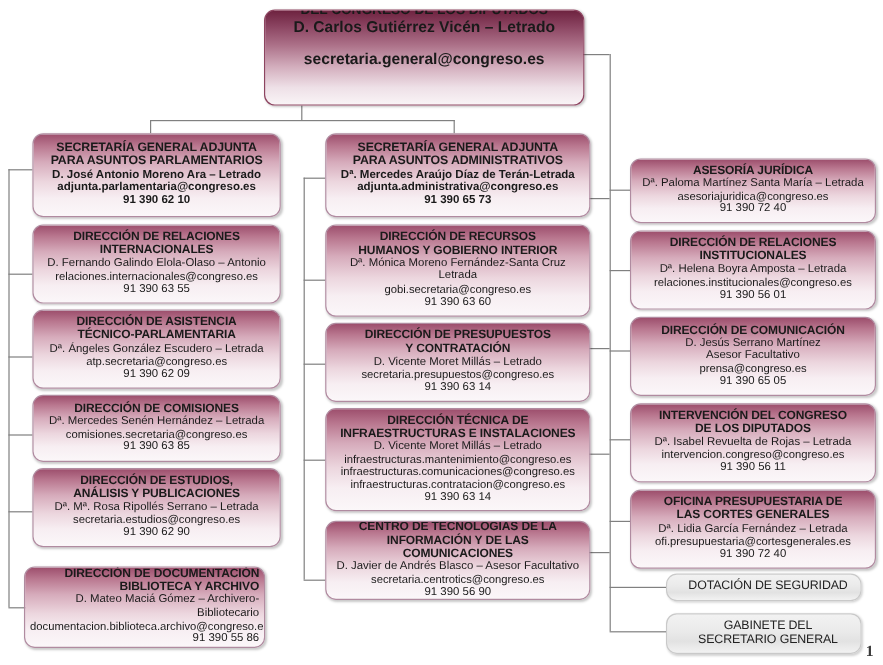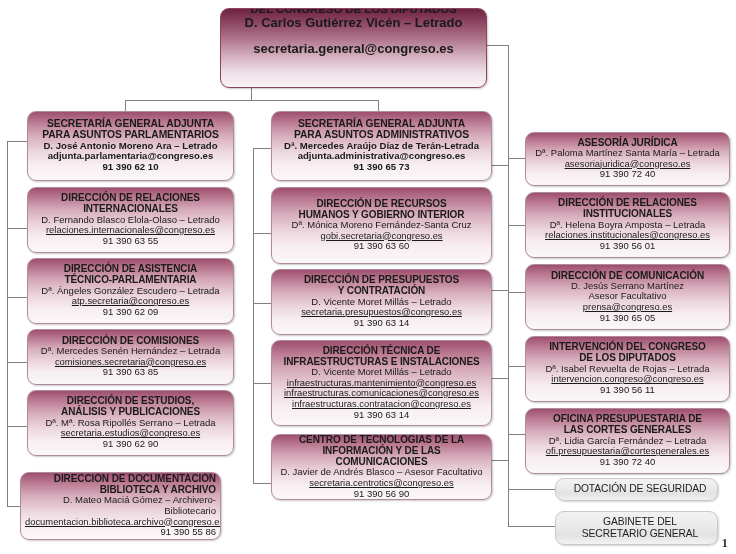--- a/index.html
+++ b/index.html
@@ -57,21 +57,20 @@
   .ttl {
     font-weight: bold;
     line-height: 1.12;
     letter-spacing: -0.1px;
   }
   .per {
     line-height: 1.12;
   }
   .mail {
     line-height: 1.14;
-    text-decoration: underline;
   }
   .tel {
     line-height: 1.14;
   }
 
   .node.root .ttl { font-size: 11.5px; }
   .node.root .per,
   .node.root .mail,
   .node.root .tel { font-size: 13px; font-weight: bold; }
   .node.root .mail { text-decoration: none; margin-top: 11px; }
@@ -155,21 +154,21 @@
     <div class="ttl">SECRETARÍA GENERAL ADJUNTA</div>
     <div class="ttl">PARA ASUNTOS PARLAMENTARIOS</div>
     <div class="per">D. José Antonio Moreno Ara – Letrado</div>
     <div class="mail">adjunta.parlamentaria@congreso.es</div>
     <div class="tel">91 390 62 10</div>
   </div>
 
   <div class="node unit" style="left:27px; top:187px; width:207px; height:66px;">
     <div class="ttl">DIRECCIÓN DE RELACIONES</div>
     <div class="ttl">INTERNACIONALES</div>
-    <div class="per">D. Fernando Blasco Elola-Olaso – Letrado</div>
+    <div class="per">D. Fernando Galindo Elola-Olaso – Antonio</div>
     <div class="mail">relaciones.internacionales@congreso.es</div>
     <div class="tel">91 390 63 55</div>
   </div>
 
   <div class="node unit" style="left:27px; top:258px; width:207px; height:66px;">
     <div class="ttl">DIRECCIÓN DE ASISTENCIA</div>
     <div class="ttl">TÉCNICO-PARLAMENTARIA</div>
     <div class="per">Dª. Ángeles González Escudero – Letrada</div>
     <div class="mail">atp.secretaria@congreso.es</div>
     <div class="tel">91 390 62 09</div>
@@ -203,20 +202,21 @@
     <div class="ttl">PARA ASUNTOS ADMINISTRATIVOS</div>
     <div class="per">Dª. Mercedes Araújo Díaz de Terán-Letrada</div>
     <div class="mail">adjunta.administrativa@congreso.es</div>
     <div class="tel">91 390 65 73</div>
   </div>
 
   <div class="node unit" style="left:271px; top:187px; width:221px; height:77px;">
     <div class="ttl">DIRECCIÓN DE RECURSOS</div>
     <div class="ttl">HUMANOS Y GOBIERNO INTERIOR</div>
     <div class="per">Dª. Mónica Moreno Fernández-Santa Cruz</div>
+    <div class="per">Letrada</div>
     <div class="mail">gobi.secretaria@congreso.es</div>
     <div class="tel">91 390 63 60</div>
   </div>
 
   <div class="node unit" style="left:271px; top:269px; width:221px; height:66px;">
     <div class="ttl">DIRECCIÓN DE PRESUPUESTOS</div>
     <div class="ttl">Y CONTRATACIÓN</div>
     <div class="per">D. Vicente Moret Millás – Letrado</div>
     <div class="mail">secretaria.presupuestos@congreso.es</div>
     <div class="tel">91 390 63 14</div>

